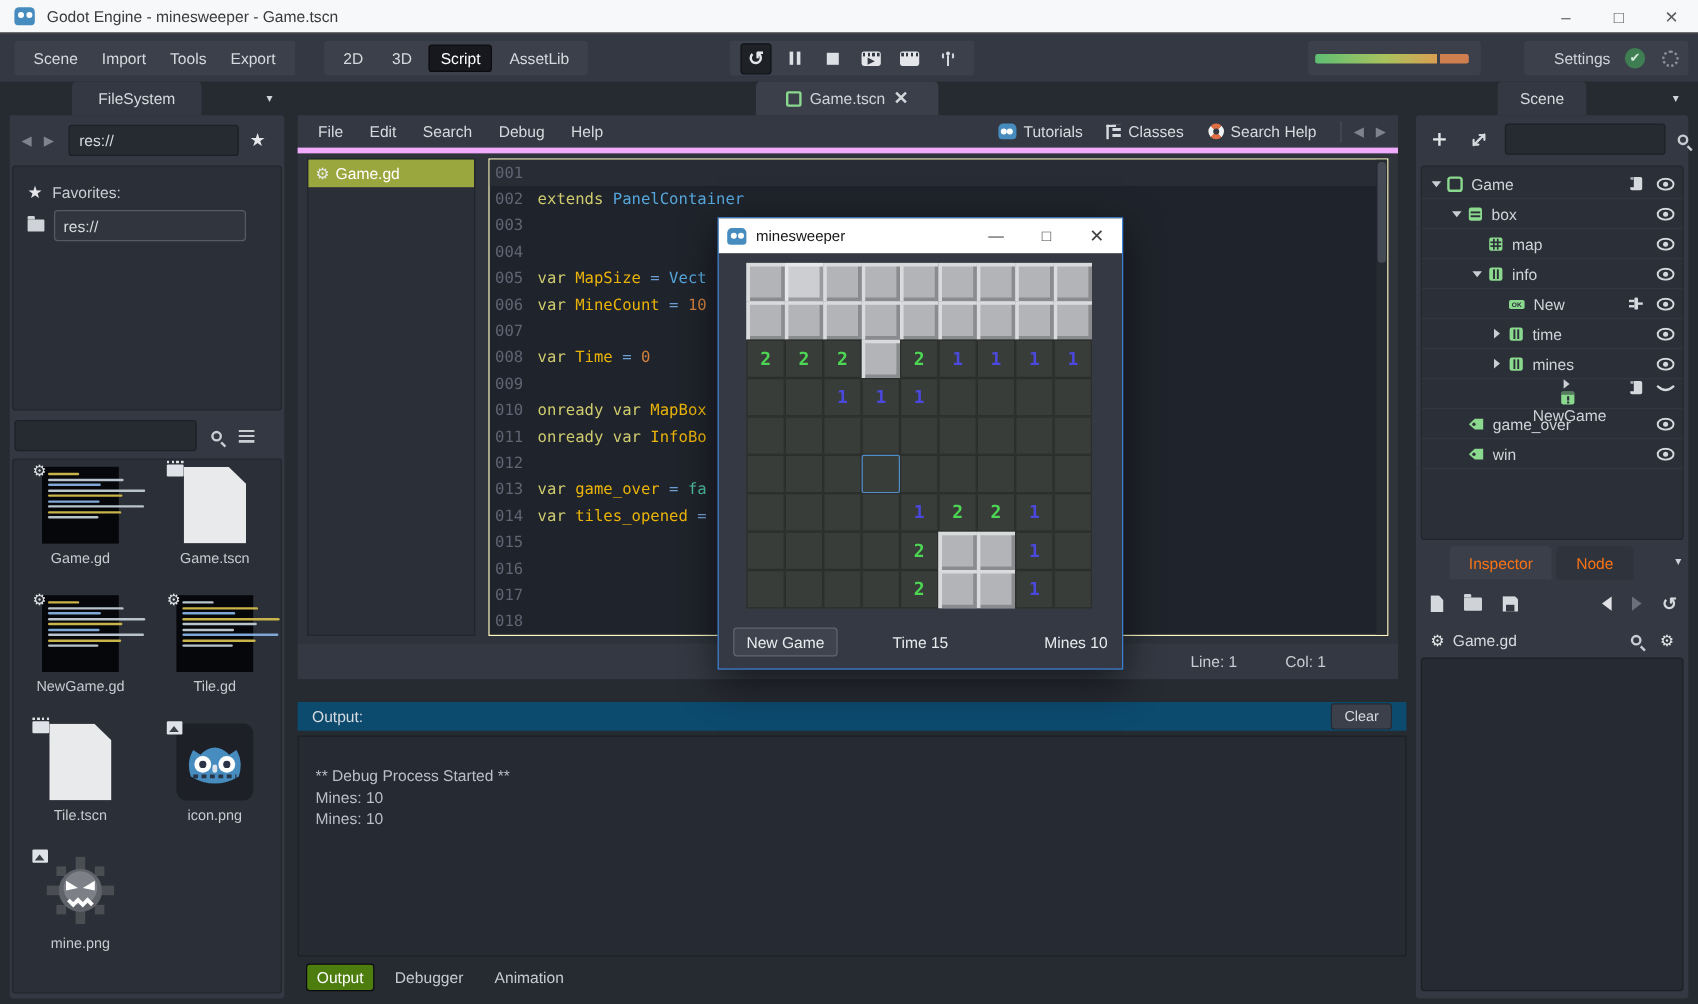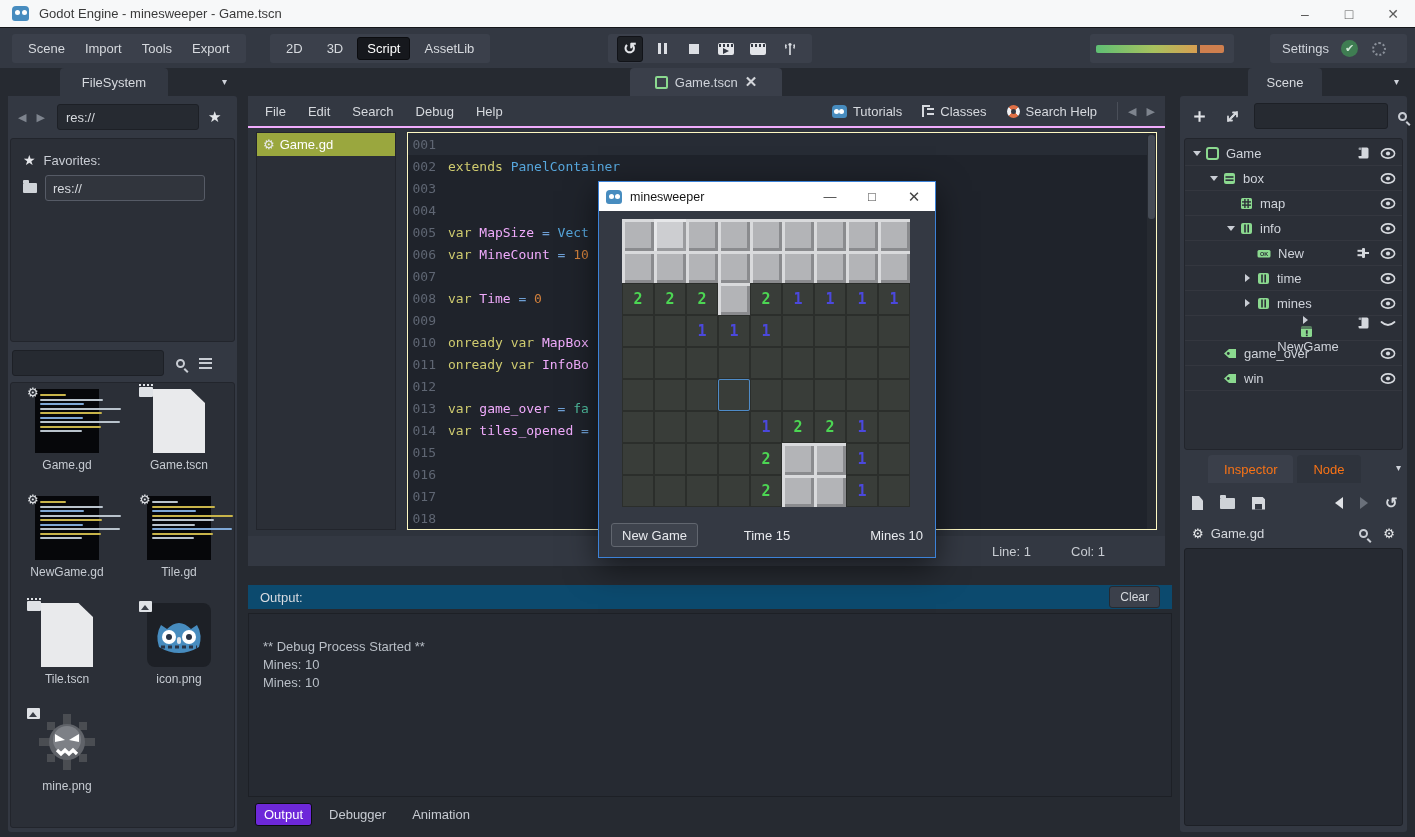--- a/index.html
+++ b/index.html
@@ -76,56 +76,56 @@
   .thumb-script i { height:2px; border-radius:1px; }
   .thumb-scene { background:#e9eaec; clip-path:polygon(0 0, 72% 0, 100% 22%, 100% 100%, 0 100%); width:52px; height:64px; margin:0 6px; }
   .badge { position:absolute; left:-8px; top:-4px; z-index:2; color:#dfe2e6; font-size:13px; }
   .badge-clap { position:absolute; left:-8px; top:-2px; width:14px; height:10px; background:#dfe2e6; border-radius:1px; z-index:2; }
   .badge-clap:before { content:""; position:absolute; top:-3px; left:0; width:14px; height:2px;
      background:repeating-linear-gradient(90deg,#dfe2e6 0 2px, transparent 2px 4px); }
   .badge-img { position:absolute; left:-8px; top:-2px; width:13px; height:11px; background:#dfe2e6; border-radius:1px; z-index:2; }
   .badge-img:before { content:""; position:absolute; left:2px; bottom:2px; border-left:4px solid transparent; border-right:4px solid transparent; border-bottom:5px solid #3a3f48; }
 
   
-  .se-menubar { position:absolute; left:248px; top:96px; width:917px; height:32px; background:#333842; display:flex; align-items:center; border-bottom:2px solid #f0abfc;}
+  .se-menubar { position:absolute; left:248px; top:96px; width:917px; height:32px; background:#333842; display:flex; align-items:center; border-bottom:5px solid #f0abfc;}
   .se-menu { padding:0 11px; color:#d6d9de; }
   .help-links { margin-left:auto; display:flex; gap:4px; margin-right:6px; }
   .help-link { display:flex; align-items:center; gap:6px; padding:0 8px; color:#d6d9de; }
   .tree-ico { width:12px; height:12px; background:
      linear-gradient(180deg,#d6d9de 0 2px, transparent 2px), 
      linear-gradient(90deg, #d6d9de 0 2px, transparent 2px),
      repeating-linear-gradient(180deg, transparent 0 3px, #d6d9de 3px 5px); background-size:8px 2px, 2px 12px, 7px 12px; background-position:0 0, 0 0, 5px 0; background-repeat:no-repeat; }
   .lifebuoy { width:13px; height:13px; border-radius:50%; background:conic-gradient(#df7046 0 45deg,#f0f1f3 45deg 135deg,#df7046 135deg 225deg,#f0f1f3 225deg 315deg,#df7046 315deg); position:relative; }
   .lifebuoy:after { content:""; position:absolute; left:4px; top:4px; width:5px; height:5px; border-radius:50%; background:#333842; }
   .vsep { width:1px; height:18px; background:#4a4f59; margin:0 6px; }
   .se-body { position:absolute; left:248px; top:128px; width:917px; height:408px; background:#2e333c; }
   .script-list { position:absolute; left:8px; top:4px; width:140px; height:398px; background:#2b2f37; border:1px solid #22252c; }
   .script-item { height:23px; display:flex; align-items:center; gap:5px; padding-left:6px; background:#9aa73e; color:#fff; }
   .gear { font-size:13px; color:#e8eaec; }
   .code-panel { position:absolute; left:159px; top:4px; width:750px; height:398px; background:#1f232b; border:1px solid #fef9c3; overflow:hidden;
      font-family:"DejaVu Sans Mono", monospace; font-size:13px; }
   .code-line { height:22px; display:flex; align-items:center; white-space:pre; }
   .code-line.current { background:#272c35; }
   .ln { width:40px; text-align:right; padding-right:12px; color:#5f6673; flex:none; }
   .tk-kw { color:#cfcb6f; } .tk-ty { color:#56a6dc; } .tk-num { color:#d2803c; }
-  .tk-op { color:#6e9fd4; } .tk-pl { color:#f0abfc; } .tk-const { color:#4fbfa0; }
+  .tk-op { color:#6e9fd4; } .tk-pl { color:#eab308; } .tk-const { color:#4fbfa0; }
   .code-scroll { position:absolute; right:0; top:0; width:9px; height:100%; background:#262a31; }
   .code-scroll i { position:absolute; left:1px; top:2px; width:7px; height:84px; background:#454b55; border-radius:3px; display:block; }
   .se-status { position:absolute; left:248px; top:536px; width:917px; height:30px; background:#333842; display:flex; align-items:center; justify-content:flex-end; gap:40px; padding-right:60px; color:#c8ccd2; }
 
   
   .out-header { position:absolute; left:248px; top:585px; width:924px; height:24px; background:#0c4a6e; display:flex; align-items:center; }
   .out-title { margin-left:12px; color:#d8dbe0; }
   .clear-btn { margin-left:auto; margin-right:12px; height:22px; padding:0 10px; background:#3b404b; border:1px solid #262a31; border-radius:3px;
      display:flex; align-items:center; color:#d6d9de; font-size:12px; }
   .out-well { position:absolute; left:248px; top:613px; width:924px; height:184px; background:#262a32; border:1px solid #1d2026; padding:24px 0 0 14px; }
   .out-line { color:#b9bfc7; font-size:13px; line-height:18px; }
   .bottom-tabs { position:absolute; left:248px; top:799px; width:924px; height:30px; display:flex; align-items:center; gap:8px; padding-left:7px; }
   .btab { padding:3px 8px; color:#c6cad1; border:1px solid transparent; border-radius:3px; }
-  .btab.active { background:#6d28d9; border-color:#0b0c0f; color:#fff; }
+  .btab.active { background:#4d7c0f; border-color:#0b0c0f; color:#fff; }
 
   
   .right-dock { position:absolute; left:1180px; top:96px; width:227px; height:736px; background:#333842; border-radius:3px; }
   .sd-toolbar { position:absolute; left:0; top:4px; width:227px; height:32px; display:flex; align-items:center; }
   .plus-ico { color:#e2e4e8; font-size:19px; margin-left:10px; font-weight:bold; }
   .link-ico { margin-left:16px; }
   .sd-search { margin-left:14px; width:138px; height:26px; background:#262a31; border:1px solid #1d2026; border-radius:3px; }
   .scene-tree { position:absolute; left:4px; top:42px; width:219px; height:312px; background:#2b2f37; border:1px solid #22252c; border-radius:3px; padding-top:2px; }
   .tree-row { height:25px; display:flex; align-items:center; position:relative; border-bottom:1px solid rgba(255,255,255,0.045); }
   .tree-name { color:#cfd3da; margin-left:6px; }
@@ -226,21 +226,21 @@
             <circle cx="7" cy="3.5" r="1.6" fill="#dcdfe4" stroke="none"></circle>
         <path d="M3.2 7.5 Q2 5.5 3.2 3.5 M10.8 7.5 Q12 5.5 10.8 3.5"></path>
           </g>
         </svg>
     </div>
   </div>
   <div class="tool-panel" style="left:1090px; width:144px;">
     <div class="perf-bar"></div>
   </div>
   <div class="tool-panel" style="left:1270px; width:137px;">
-    <span style="margin-left:6px;">Settings</span>
+    <span style="margin-left:19px;">Settings</span>
     <span class="check-circle">✔</span>
     <span class="spinner"></span>
   </div>
 </div>
 
 <div class="tab-row">
   <div class="dock-tab" style="left:60px; width:108px;">FileSystem</div>
   <span class="caret" style="left:222px;">▾</span>
   <div class="scene-tab">
     <span class="panel-ico"></span>

